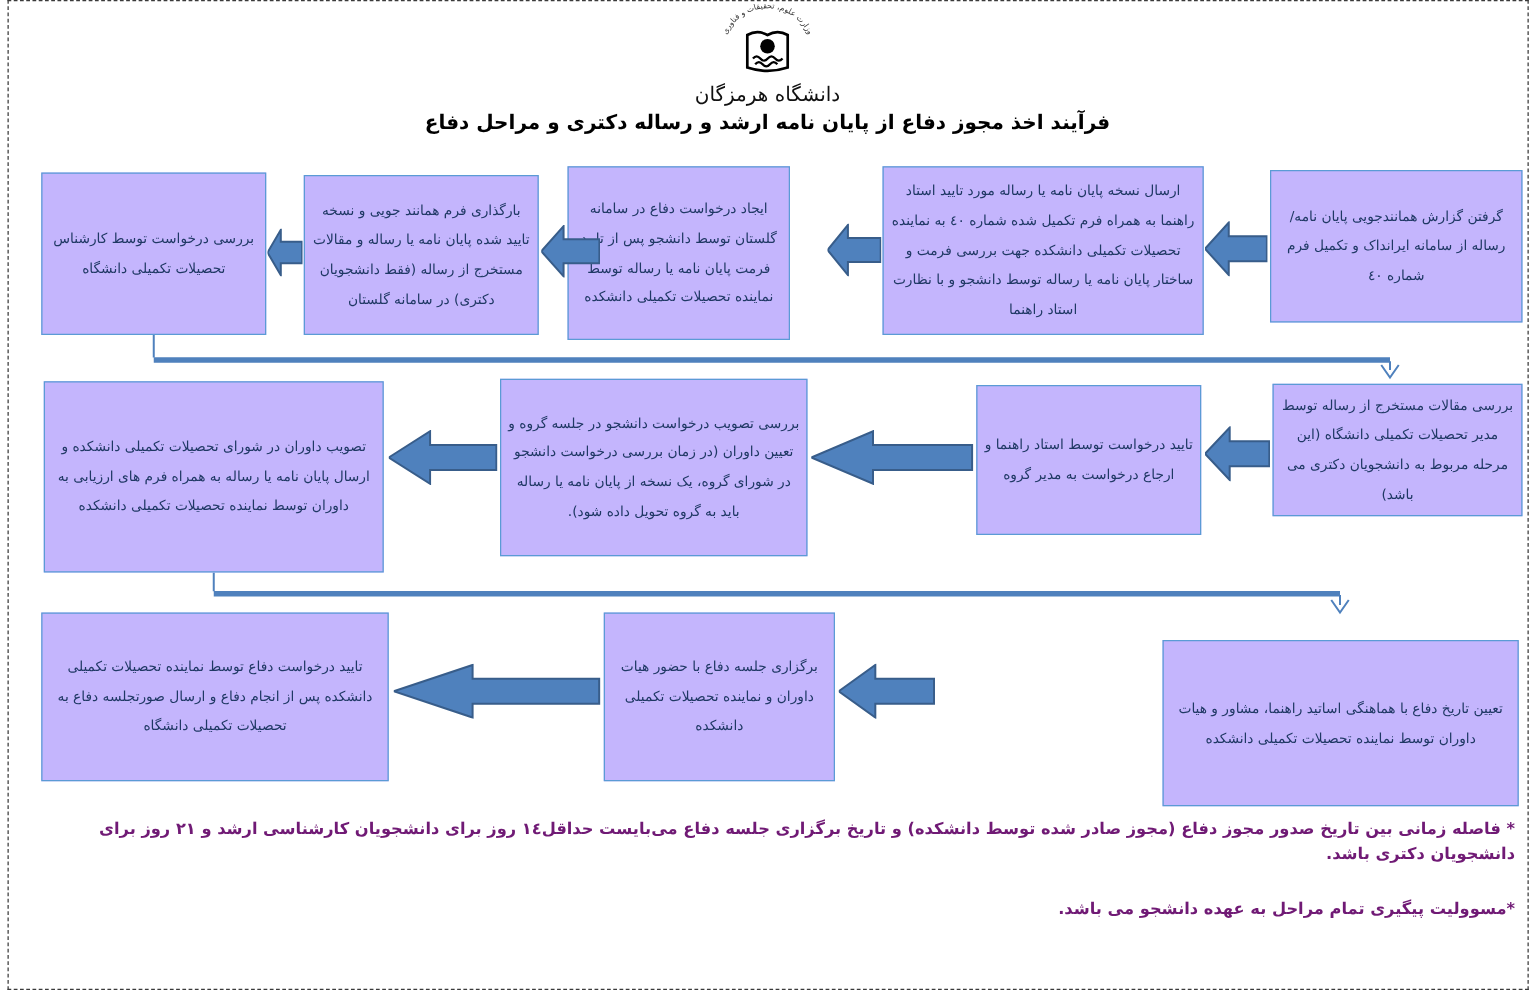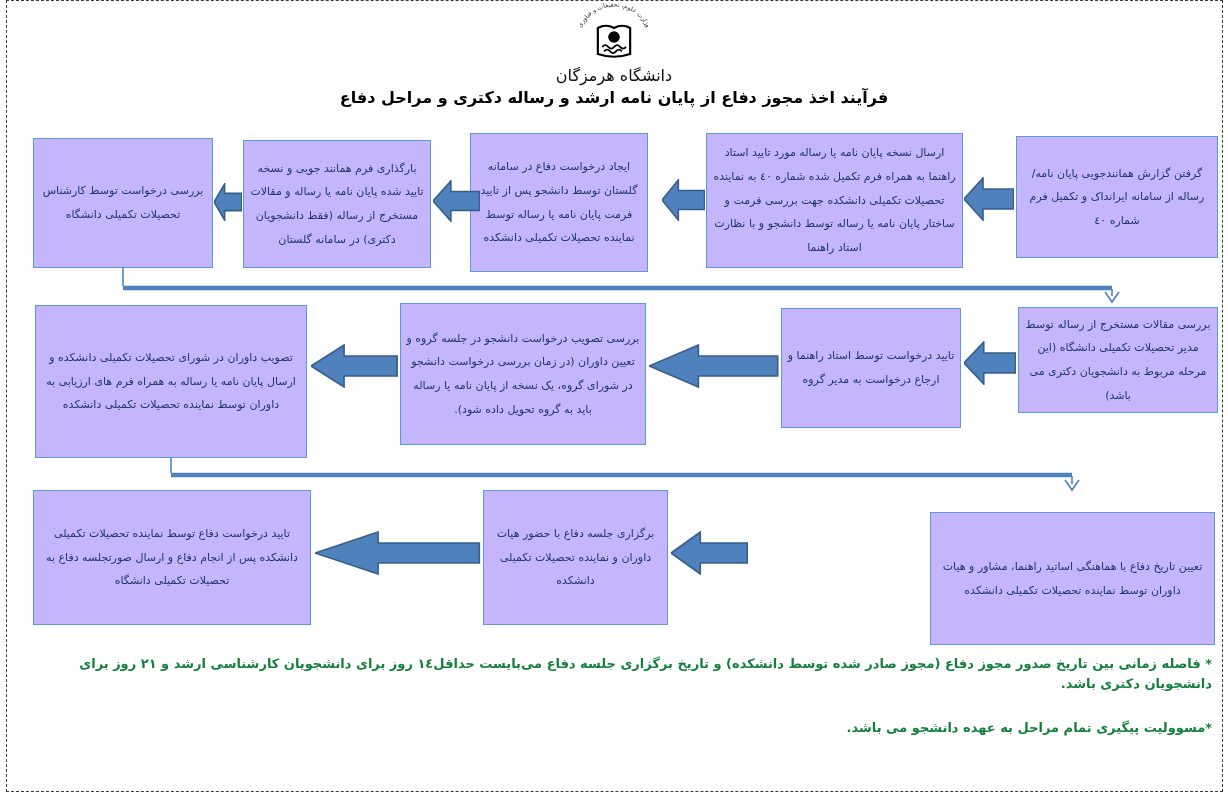--- a/index.html
+++ b/index.html
@@ -23,21 +23,21 @@
 
   
   .barrow{position:absolute;}
   .barrow svg{display:block;width:100%;height:100%;}
 
   
   .connectors{position:absolute;left:0;top:0;width:1228px;height:806px;pointer-events:none;}
 
   
   .notes{position:absolute;top:654px;right:16px;left:20px;direction:rtl;text-align:right;
-         color:#15803d;font-weight:bold;font-size:13px;}
+         color:#701a75;font-weight:bold;font-size:13px;}
   .note{line-height:20px;}
   .note-1{margin-bottom:24px;}
   .note-2{margin-bottom:12px;}
 </style>
 </head>
 <body>
 
 <div class="canvas">
   <div class="frame"></div>
 
@@ -80,21 +80,21 @@
       </svg>
   </div>
   <div class="step" style="left:706px;top:133px;width:257px;height:135px;">
     <p>ارسال نسخه پایان نامه یا رساله مورد تایید استاد راهنما به همراه فرم تکمیل شده شماره ٤٠ به نماینده تحصیلات تکمیلی دانشکده جهت بررسی فرمت و ساختار پایان نامه یا رساله توسط دانشجو و با نظارت استاد راهنما</p>
   </div>
   <div class="barrow" style="left:662px;top:179px;width:43px;height:42px;">
     <svg viewBox="0 0 100 44" preserveAspectRatio="none">
         <polygon points="0,22 38,1 38,12 99,12 99,32 38,32 38,43" fill="var(--arrow-fill,#4F81BD)" stroke="var(--arrow-stroke,#385D8A)" stroke-width="1.6" vector-effect="non-scaling-stroke"></polygon>
       </svg>
   </div>
-  <div class="step" style="left:470px;top:133px;width:178px;height:139px;">
+  <div class="step" style="left:454px;top:133px;width:178px;height:139px;">
     <p>ایجاد درخواست دفاع در سامانه گلستان توسط دانشجو پس از تایید فرمت پایان نامه یا رساله توسط نماینده تحصیلات تکمیلی دانشکده</p>
   </div>
   <div class="barrow" style="left:433px;top:180px;width:47px;height:42px;">
     <svg viewBox="0 0 100 44" preserveAspectRatio="none">
         <polygon points="0,22 38,1 38,12 99,12 99,32 38,32 38,43" fill="var(--arrow-fill,#4F81BD)" stroke="var(--arrow-stroke,#385D8A)" stroke-width="1.6" vector-effect="non-scaling-stroke"></polygon>
       </svg>
   </div>
   <div class="step" style="left:243px;top:140px;width:188px;height:128px;">
     <p>بارگذاری فرم همانند جویی و نسخه تایید شده پایان نامه یا رساله و مقالات مستخرج از رساله (فقط دانشجویان دکتری) در سامانه گلستان</p>
   </div>

